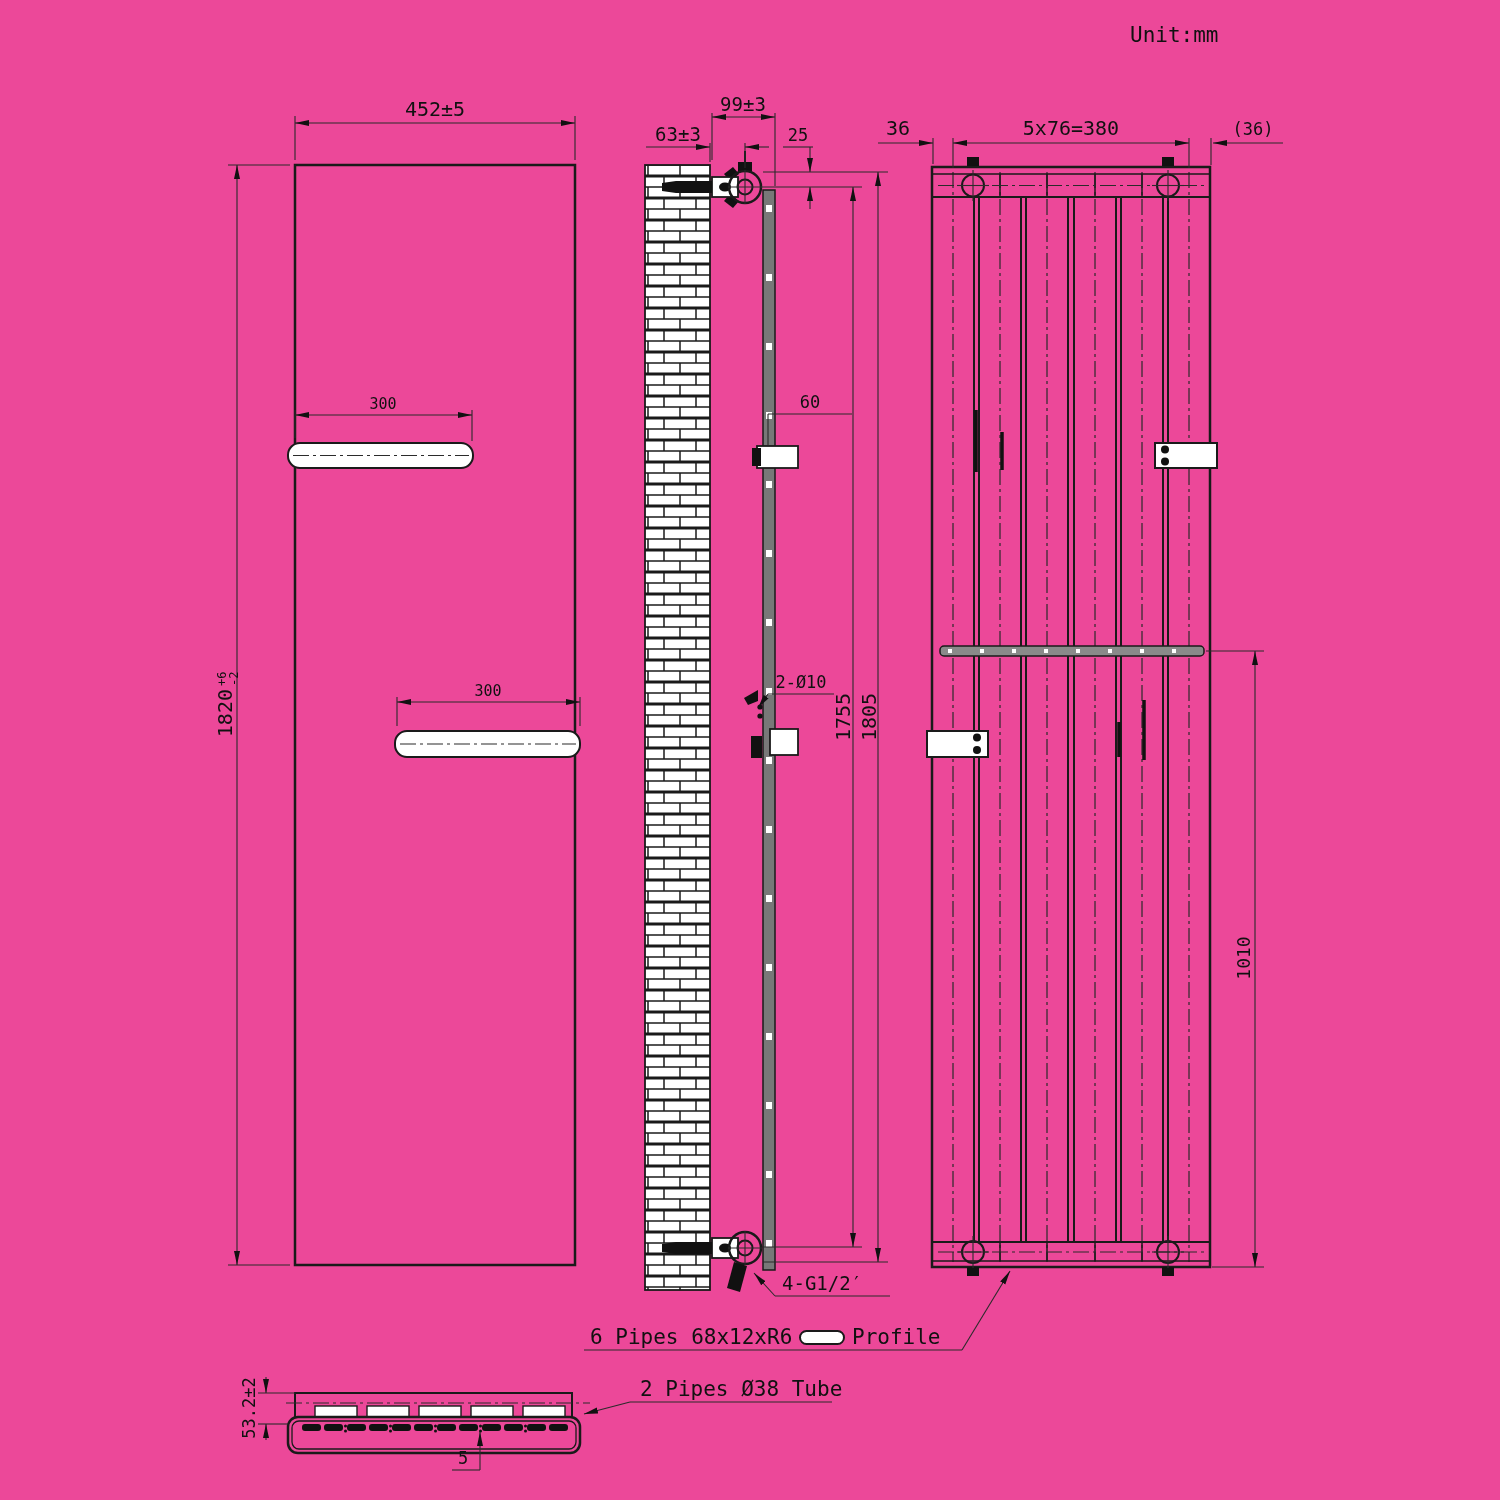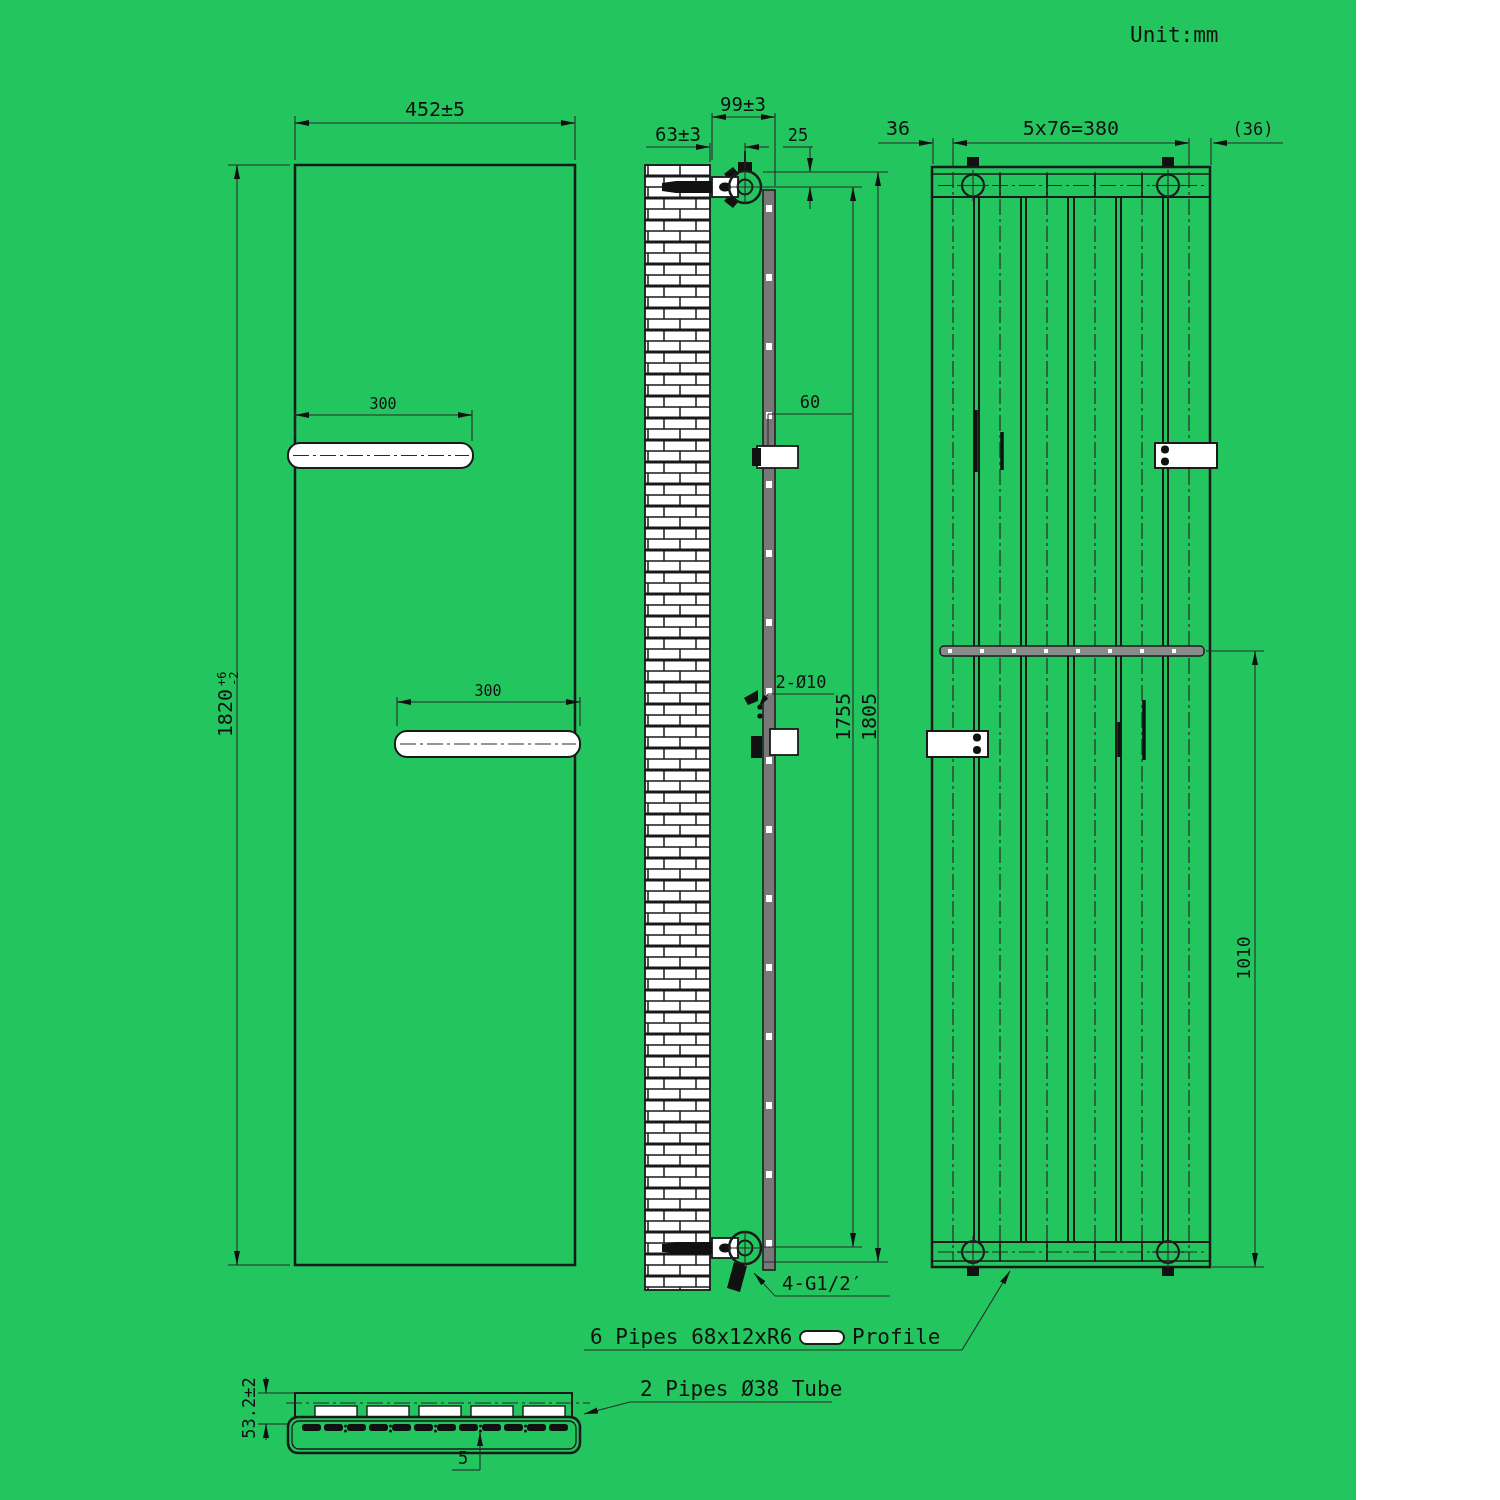--- a/index.html
+++ b/index.html
@@ -1,16 +1,16 @@
 <!DOCTYPE html>
 <html><head>
 <meta charset="utf-8">
 <style>
   html,body{margin:0;padding:0;background:#ffffff;}
-  .stage{position:relative;width:1356px;height:1500px;background:#22c55e;overflow:hidden;}
+  .stage{position:relative;width:1500px;height:1500px;background:#ec4899;overflow:hidden;}
   svg{position:absolute;left:0;top:0;}
   .ln{stroke:#1a1a1a;stroke-width:2;fill:none;stroke-linecap:square;}
   .ln25{stroke:#1a1a1a;stroke-width:2.5;fill:none;}
   .ln15{stroke:#1a1a1a;stroke-width:1.5;fill:none;}
   .dim{stroke:#2b2b2b;stroke-width:1.1;fill:none;}
   .cl{stroke:#2b2b2b;stroke-width:1.2;fill:none;stroke-dasharray:16 4 3 4;}
   .wht{fill:#ffffff;stroke:#1a1a1a;}
   .blk{fill:#111111;stroke:none;}
   .t{font-family:"DejaVu Sans Mono","Liberation Mono",monospace;fill:#111111;}
 </style>

